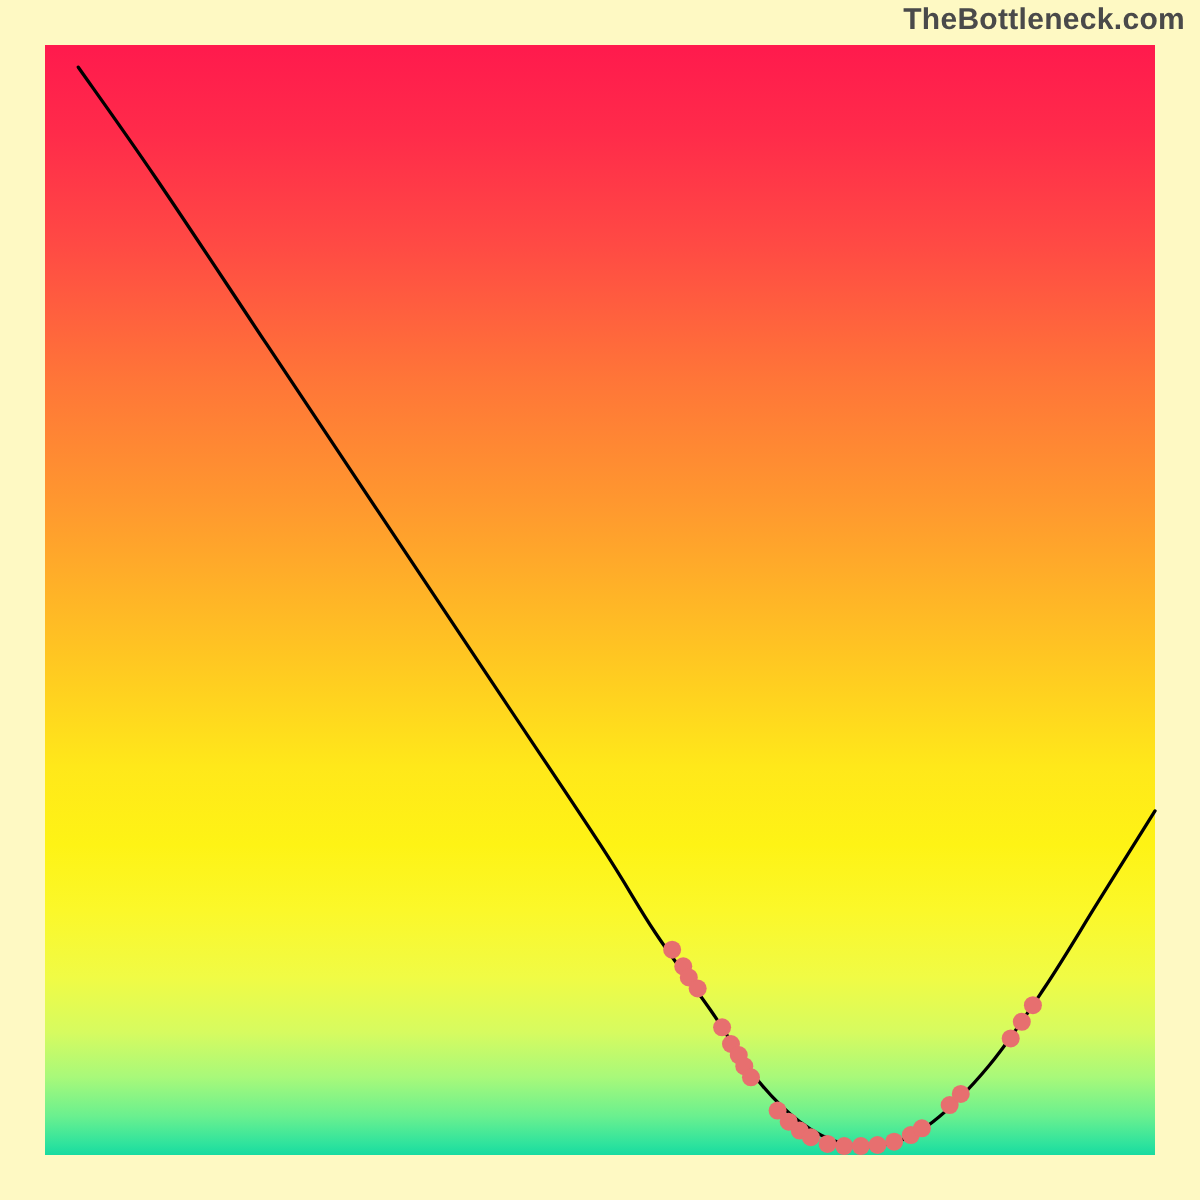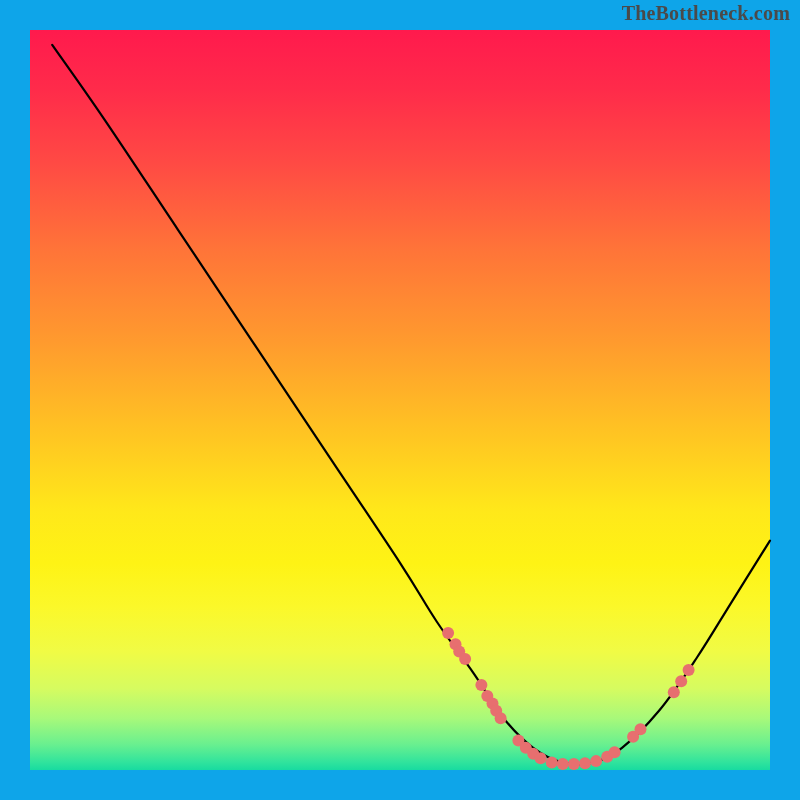--- a/index.html
+++ b/index.html
@@ -8,22 +8,21 @@
     width: 800px;
     height: 800px;
     background: #000000;
     font-family: Arial, Helvetica, sans-serif;
     overflow: hidden;
   }
   .frame {
     position: relative;
     width: 800px;
     height: 800px;
-    background: #0ea5e9;
-    font-family: Liberation Serif, serif;
+    background: #fef9c3;
   }
   .attribution {
     position: absolute;
     top: 2px;
     right: 10px;
     color: #4a4a4a;
     font-size: 20px;
     font-weight: bold;
     letter-spacing: 0.2px;
   }

